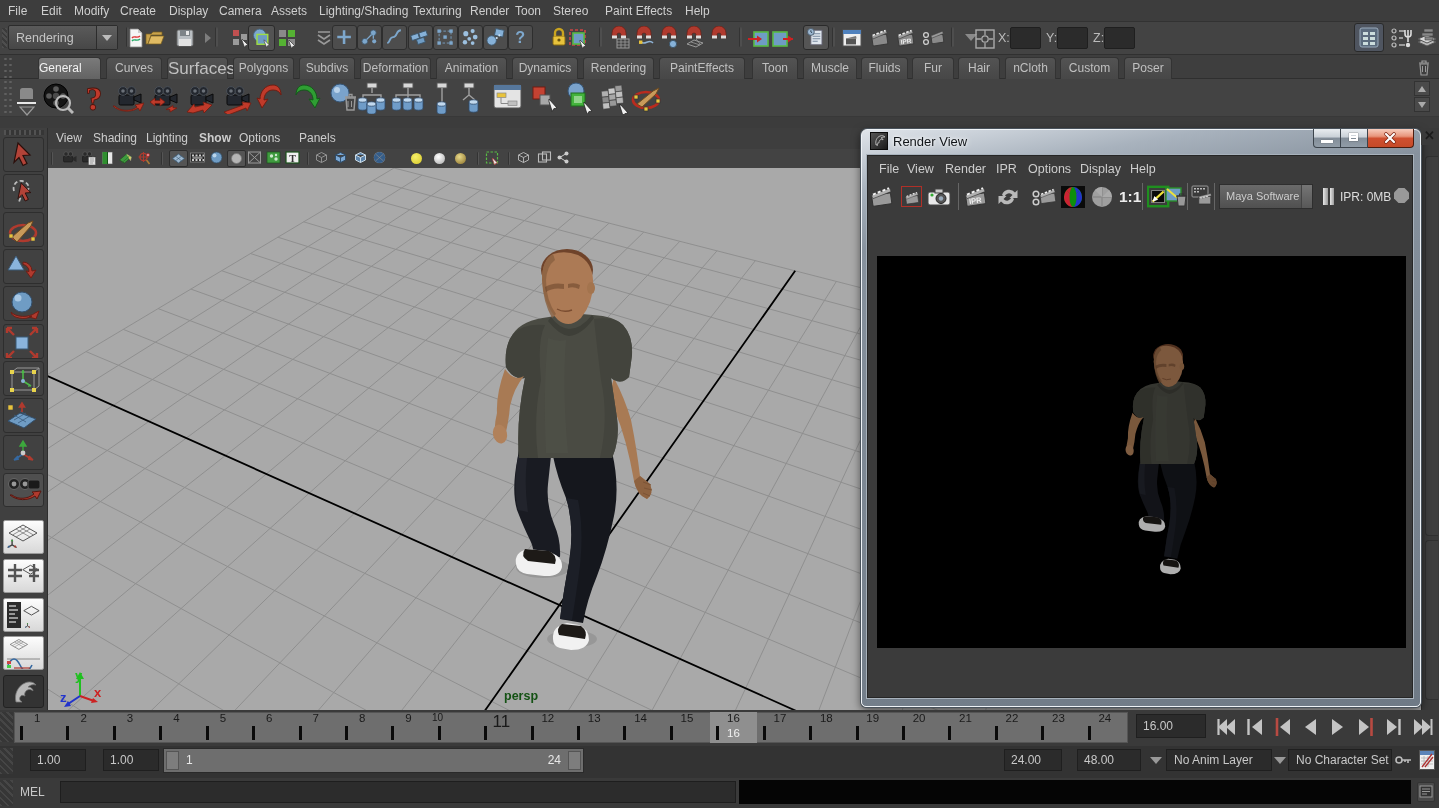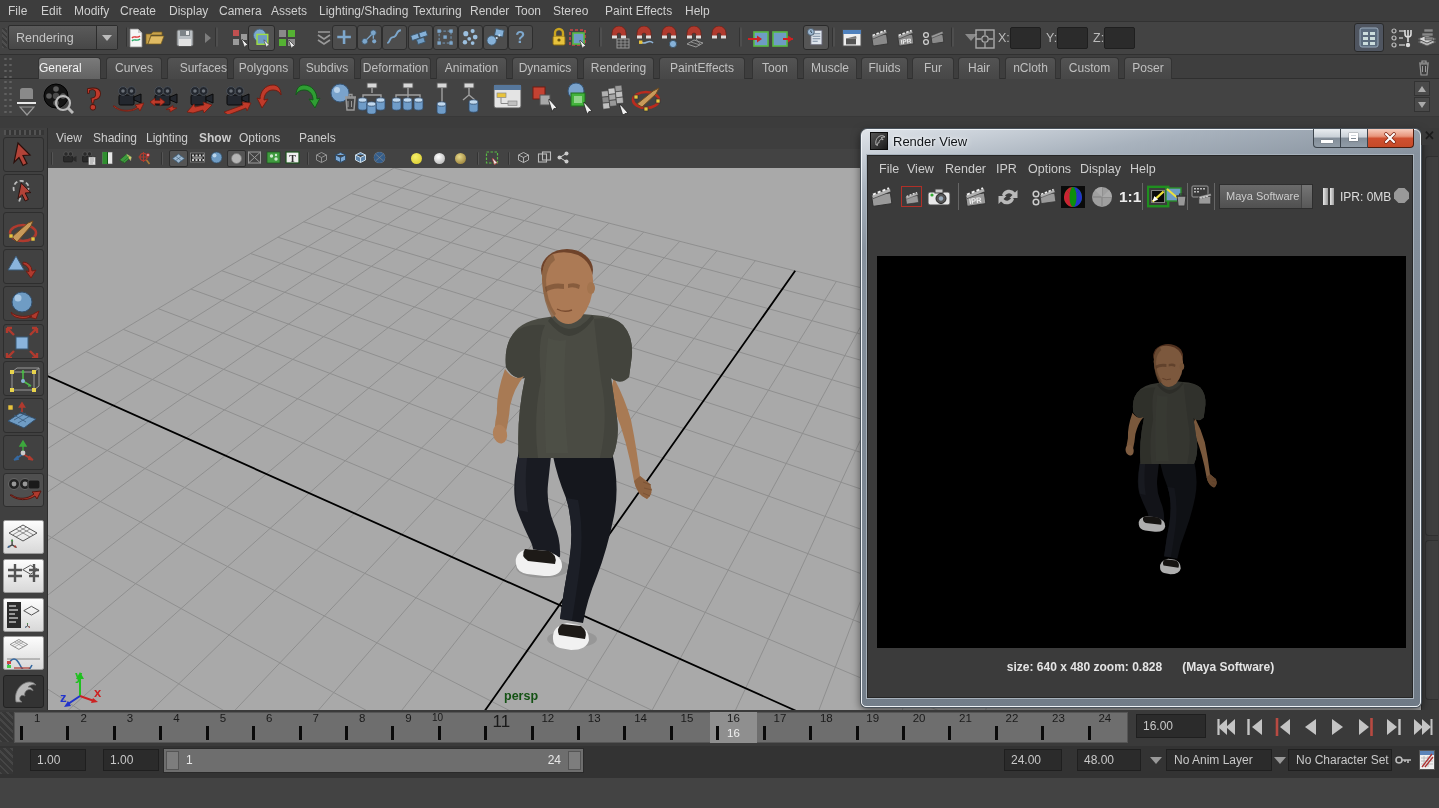--- a/index.html
+++ b/index.html
@@ -309,21 +309,21 @@
         <svg width="24" height="24" viewBox="0 0 24 24">
           <path d="M2 16l9-4 9 4-9 4z" fill="#b9b9b9" stroke="#555"></path>
           <path d="M2 13l9-4 9 4-9 4z" fill="#d9d9d9" stroke="#555"></path>
           <path d="M8 3h9v3H8zM6 7h11v3H6zM9 11h8v3H9z" fill="#888" stroke="#444" stroke-width="0.6"></path>
         </svg>
       </div>
     </div>
 <div class="abs" style="left:0;top:55px;width:1439px;height:24px;background:#3e3e3e;border-bottom:1px solid #2f2f2f;">
       <div style="position:absolute;left:38px;top:2px;width:63px;height:22px;background:linear-gradient(#7a7a7a,#636363);border:1px solid #333;border-bottom:none;border-radius:4px 4px 0 0;color:#f2f2f2;font-size:12px;line-height:21px;">General</div>
       <div style="position:absolute;left:106px;top:2px;width:56px;height:22px;background:linear-gradient(#535353,#474747);border:1px solid #333;border-bottom:none;border-radius:4px 4px 0 0;color:#c0c0c0;font-size:12px;text-align:center;line-height:21px;">Curves</div>
-      <div style="position:absolute;left:167px;top:2px;width:61px;height:22px;background:linear-gradient(#535353,#474747);border:1px solid #333;border-bottom:none;border-radius:4px 4px 0 0;color:#c0c0c0;font-size:12px;text-align:right;line-height:21px;">Surfaces</div>
+      <div style="position:absolute;left:167px;top:2px;width:61px;height:22px;background:linear-gradient(#535353,#474747);border:1px solid #333;border-bottom:none;border-radius:4px 4px 0 0;color:#c0c0c0;font-size:17px;text-align:right;line-height:21px;">Surfaces</div>
       <div style="position:absolute;left:233px;top:2px;width:61px;height:22px;background:linear-gradient(#535353,#474747);border:1px solid #333;border-bottom:none;border-radius:4px 4px 0 0;color:#c0c0c0;font-size:12px;text-align:center;line-height:21px;">Polygons</div>
       <div style="position:absolute;left:299px;top:2px;width:56px;height:22px;background:linear-gradient(#535353,#474747);border:1px solid #333;border-bottom:none;border-radius:4px 4px 0 0;color:#c0c0c0;font-size:12px;text-align:center;line-height:21px;">Subdivs</div>
       <div style="position:absolute;left:360px;top:2px;width:71px;height:22px;background:linear-gradient(#535353,#474747);border:1px solid #333;border-bottom:none;border-radius:4px 4px 0 0;color:#c0c0c0;font-size:12px;text-align:center;line-height:21px;">Deformation</div>
       <div style="position:absolute;left:436px;top:2px;width:71px;height:22px;background:linear-gradient(#535353,#474747);border:1px solid #333;border-bottom:none;border-radius:4px 4px 0 0;color:#c0c0c0;font-size:12px;text-align:center;line-height:21px;">Animation</div>
       <div style="position:absolute;left:512px;top:2px;width:66px;height:22px;background:linear-gradient(#535353,#474747);border:1px solid #333;border-bottom:none;border-radius:4px 4px 0 0;color:#c0c0c0;font-size:12px;text-align:center;line-height:21px;">Dynamics</div>
       <div style="position:absolute;left:583px;top:2px;width:71px;height:22px;background:linear-gradient(#535353,#474747);border:1px solid #333;border-bottom:none;border-radius:4px 4px 0 0;color:#c0c0c0;font-size:12px;text-align:center;line-height:21px;">Rendering</div>
       <div style="position:absolute;left:659px;top:2px;width:86px;height:22px;background:linear-gradient(#535353,#474747);border:1px solid #333;border-bottom:none;border-radius:4px 4px 0 0;color:#c0c0c0;font-size:12px;text-align:center;line-height:21px;">PaintEffects</div>
       <div style="position:absolute;left:752px;top:2px;width:46px;height:22px;background:linear-gradient(#535353,#474747);border:1px solid #333;border-bottom:none;border-radius:4px 4px 0 0;color:#c0c0c0;font-size:12px;text-align:center;line-height:21px;">Toon</div>
       <div style="position:absolute;left:803px;top:2px;width:54px;height:22px;background:linear-gradient(#535353,#474747);border:1px solid #333;border-bottom:none;border-radius:4px 4px 0 0;color:#c0c0c0;font-size:12px;text-align:center;line-height:21px;">Muscle</div>
       <div style="position:absolute;left:861px;top:2px;width:47px;height:22px;background:linear-gradient(#535353,#474747);border:1px solid #333;border-bottom:none;border-radius:4px 4px 0 0;color:#c0c0c0;font-size:12px;text-align:center;line-height:21px;">Fluids</div>
@@ -1009,21 +1009,20 @@
         <div style="position:absolute;left:461.5px;top:32px;width:4.5px;height:17px;background:linear-gradient(90deg,#e8e8e8,#9a9a9a);"></div>
         <div style="position:absolute;left:472px;top:34px;color:#dcdcdc;font-size:12px;">IPR: 0MB</div>
         <div style="position:absolute;left:526px;top:32px;width:15px;height:15px;background:#999;clip-path:polygon(30% 0,70% 0,100% 30%,100% 70%,70% 100%,30% 100%,0 70%,0 30%);"></div>
         <div style="position:absolute;left:9px;top:100px;width:529px;height:392px;background:#000;overflow:hidden;">
           <svg width="529" height="392" viewBox="0 0 529 392">
             <g transform="translate(-6.8,41.5) scale(0.574)" style="filter:brightness(0.72)">
               <use href="#char"></use>
             </g>
           </svg>
         </div>
-        <div style="position:absolute;left:0;top:504px;width:545px;text-align:center;color:#e4e4e4;font-size:12px;font-weight:bold;">size: 640 x 480 zoom: 0.828 &nbsp;&nbsp;&nbsp;&nbsp; (Maya Software)</div>
       </div>
     </div>
 <div class="abs" style="left:1421px;top:128px;width:17px;height:17px;color:#1c1c1c;font-size:13px;font-weight:bold;text-align:center;line-height:16px;background:#3a3a3a;">✕</div>
 <div class="abs" style="left:0;top:710px;width:1439px;height:36px;background:#3a3a3a;">
       <div style="position:absolute;left:0;top:2px;width:13px;height:30px;background:repeating-linear-gradient(45deg,#464646 0 2px,#363636 2px 5px);"></div>
       <div style="position:absolute;left:14px;top:2px;width:1114px;height:31px;background:#6e6e6e;border:1px solid #555;"></div>
       <div style="position:absolute;left:20.0px;top:16px;width:3px;height:14px;background:#0a0a0a;"></div>
       <div style="position:absolute;left:14.0px;top:2px;width:46.4px;text-align:center;color:#1a1a1a;font-size:11.5px;">1</div>
       <div style="position:absolute;left:66.4px;top:16px;width:3px;height:14px;background:#0a0a0a;"></div>
       <div style="position:absolute;left:60.4px;top:2px;width:46.4px;text-align:center;color:#1a1a1a;font-size:11.5px;">2</div>
@@ -1142,12 +1141,24 @@
         <path d="M8 8h9m-3 0v3m-3-3v2" stroke="#bbb" stroke-width="1.6"></path>
       </svg>
       <div style="position:absolute;left:1419px;top:4px;width:16px;height:20px;background:#f0f0f0;border:1px solid #555;">
         <svg width="14" height="18" viewBox="0 0 14 18">
           <rect x="0" y="0" width="14" height="4" fill="#5b84b8"></rect>
           <path d="M1 7h12M1 10h12M1 13h12M4 5v11M8 5v11" stroke="#b0b0b0" stroke-width="0.8"></path>
           <path d="M2 16L12 3M5 16L13 6" stroke="#b03030" stroke-width="1.3"></path>
         </svg>
       </div>
     </div>
+<div class="abs" style="left:0;top:778px;width:1439px;height:30px;background:#3a3a3a;">
+<div style="position:absolute;left:0;top:2px;width:13px;height:26px;background:repeating-linear-gradient(45deg,#464646 0 2px,#363636 2px 5px);"></div>
+<div style="position:absolute;left:20px;top:7px;color:#c8c8c8;font-size:12px;">MEL</div>
+<div style="position:absolute;left:60px;top:3px;width:676px;height:22px;background:#2c2c2c;border:1px solid #1e1e1e;"></div>
+<div style="position:absolute;left:739px;top:2px;width:672px;height:24px;background:#050505;"></div>
+<div style="position:absolute;left:1417px;top:4px;width:18px;height:20px;background:#4a4a4a;border:1px solid #333;border-radius:2px;">
+        <svg width="16" height="18" viewBox="0 0 16 18">
+          <rect x="2" y="3" width="12" height="11" fill="#333" stroke="#999"></rect>
+          <path d="M4 6h8M4 8.5h8M4 11h5" stroke="#999" stroke-width="1"></path>
+        </svg>
+      </div>
+</div>
 </div>
 </body></html>

